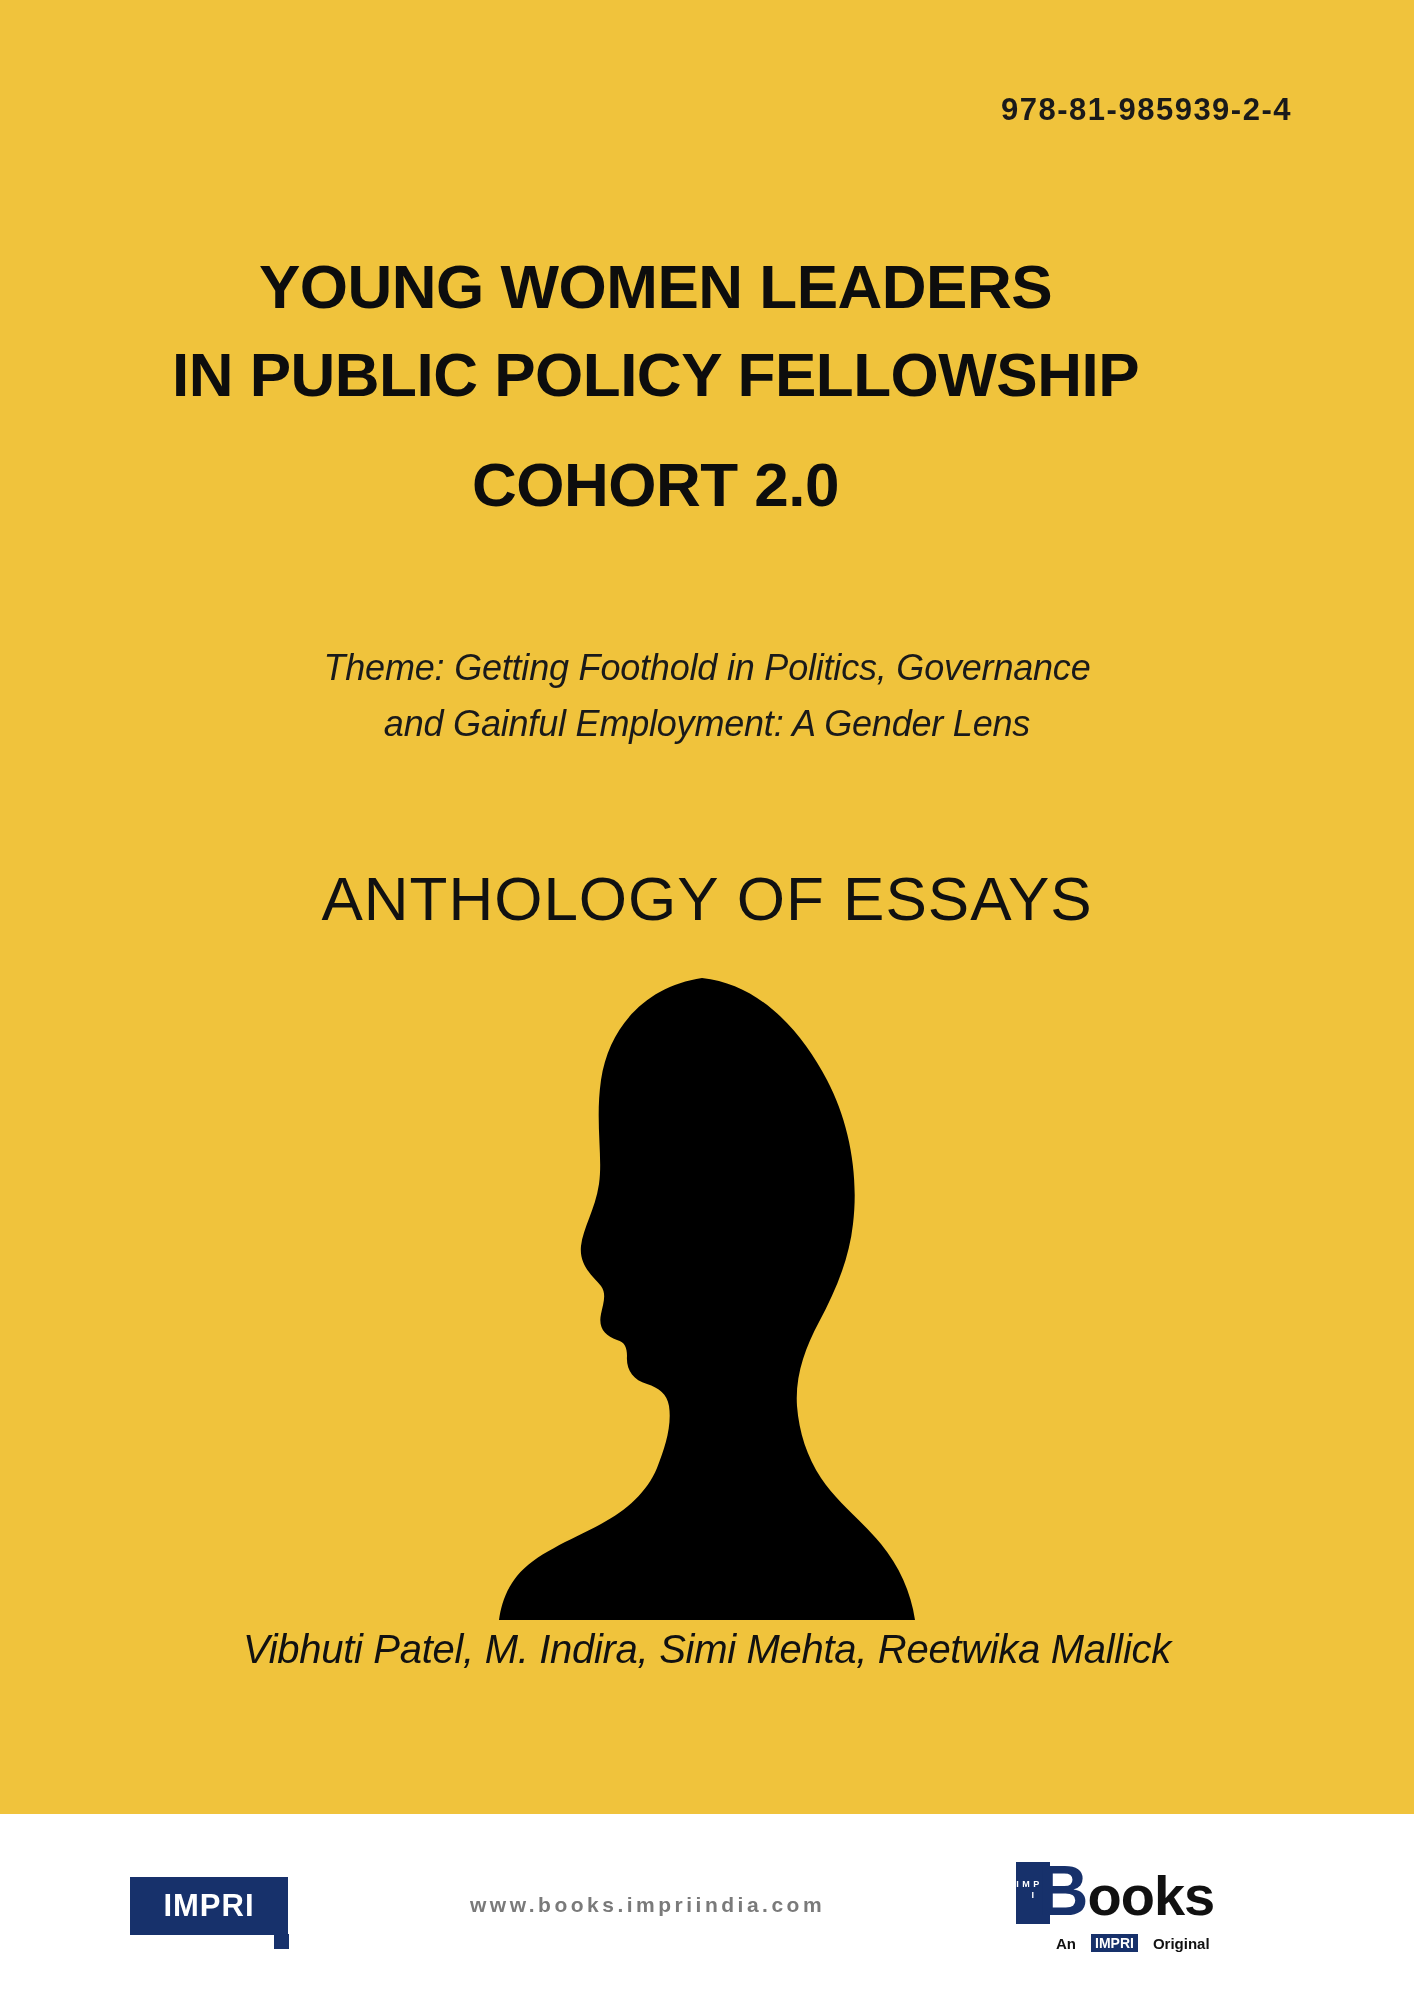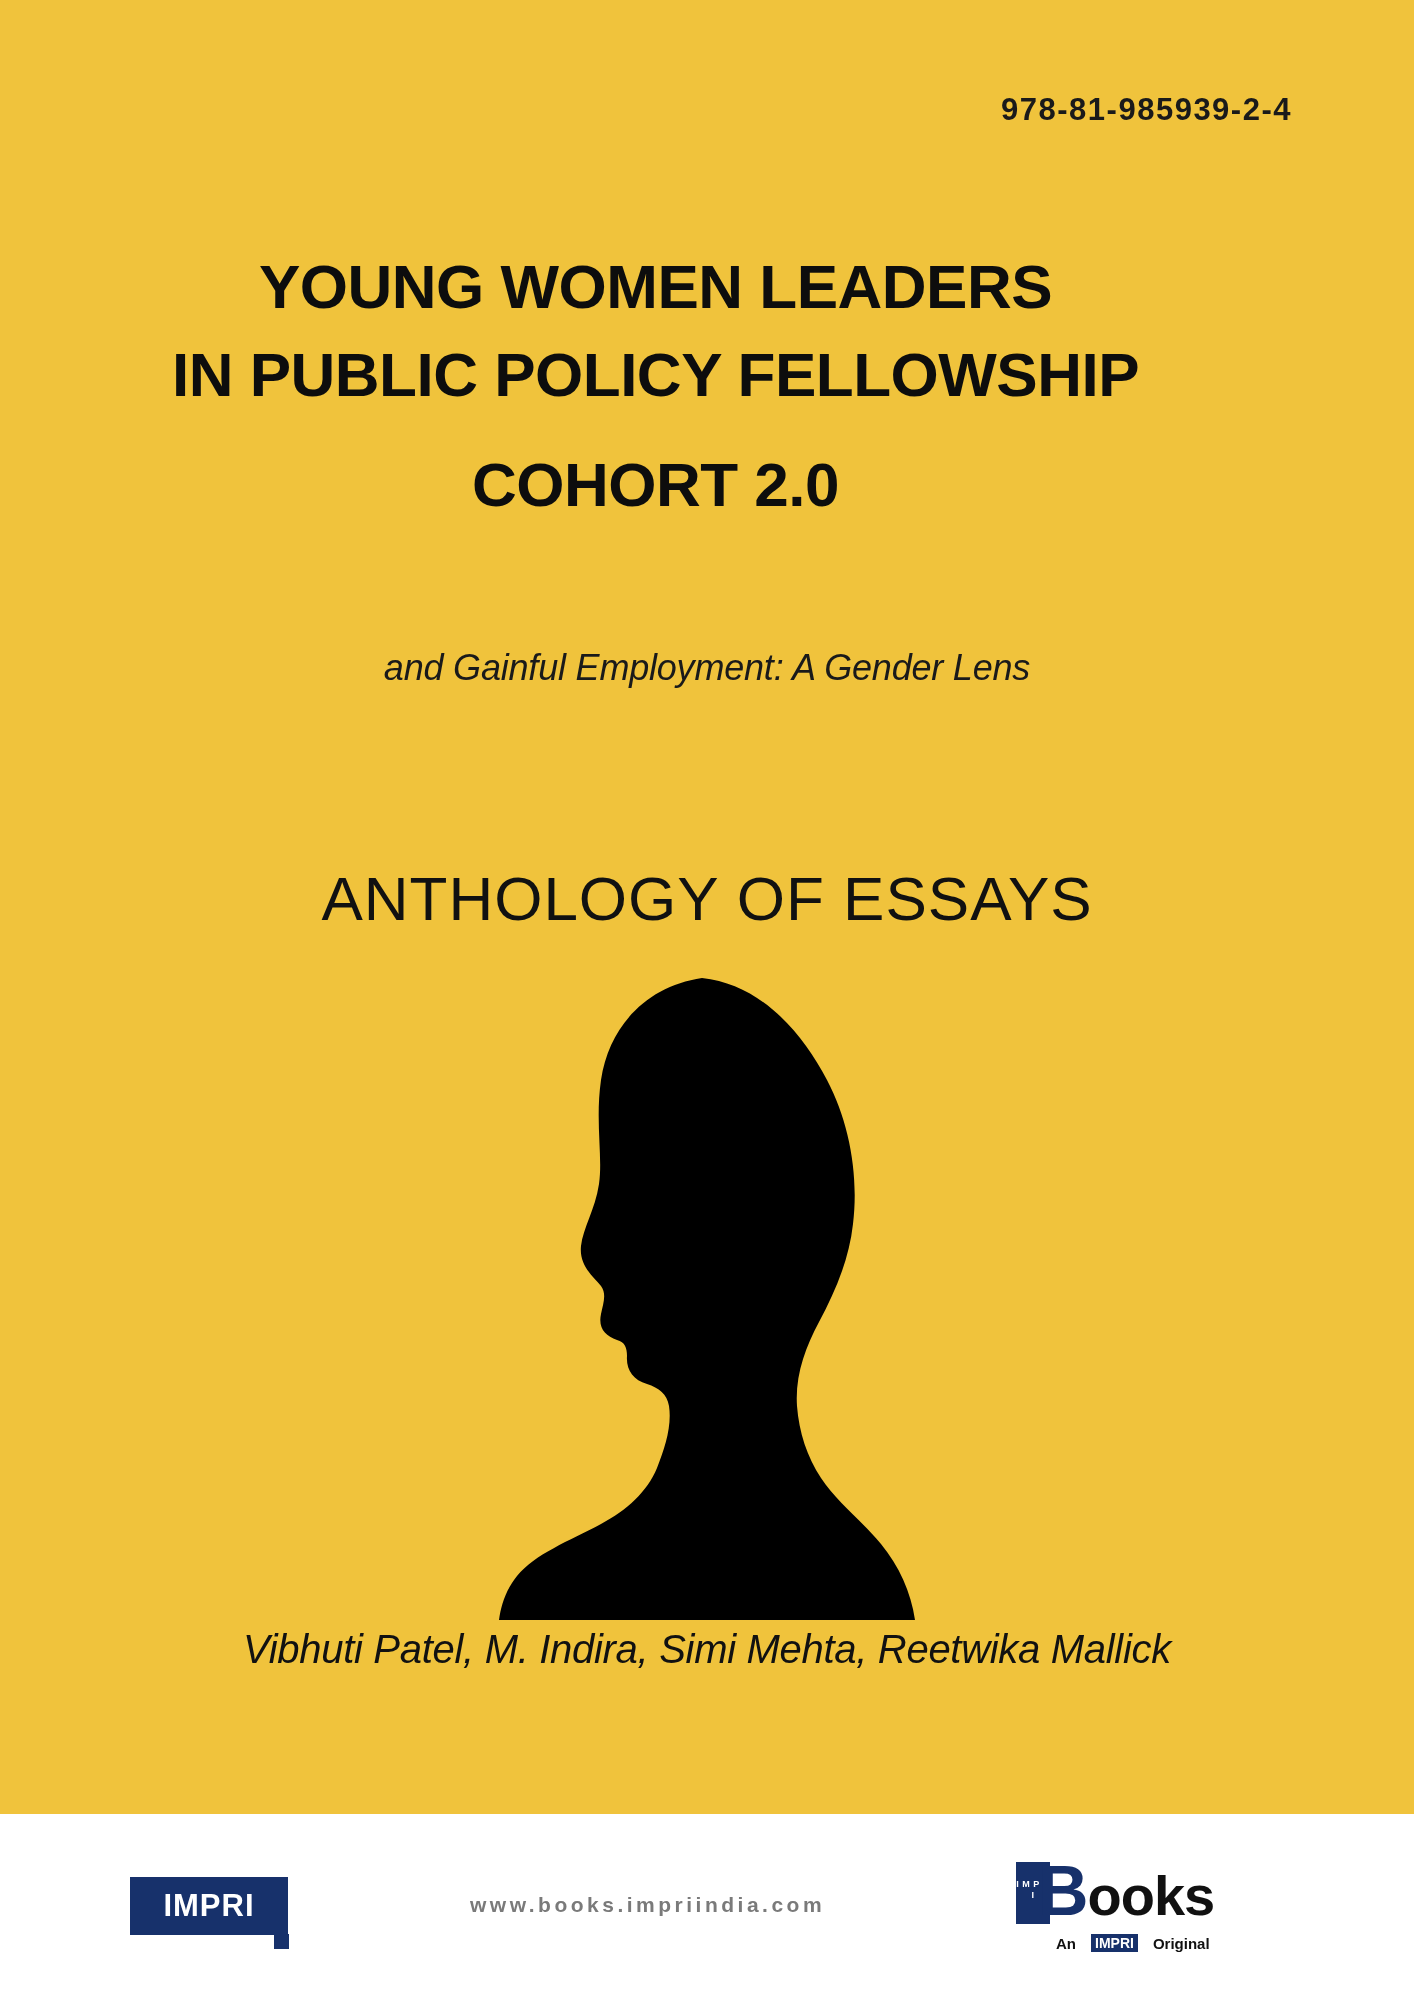--- a/index.html
+++ b/index.html
@@ -200,20 +200,21 @@
 
   <div class="isbn">978-81-985939-2-4</div>
 
   <div class="title-block">
     <div class="title-line l1">YOUNG WOMEN LEADERS</div>
     <div class="title-line l2">IN PUBLIC POLICY FELLOWSHIP</div>
     <div class="title-line l3">COHORT 2.0</div>
   </div>
 
   <div class="theme-block">
+    <div class="theme-line">Theme: Getting Foothold in Politics, Governance</div>
     <div class="theme-line">and Gainful Employment: A Gender Lens</div>
   </div>
 
   <div class="anthology">ANTHOLOGY OF ESSAYS</div>
 
   <svg class="silhouette" viewBox="0 0 420 650">
     <path fill="#000000" d="M205 8
       C150 16 112 56 104 110
       C98 152 106 186 102 214
       C98 240 86 258 84 276

